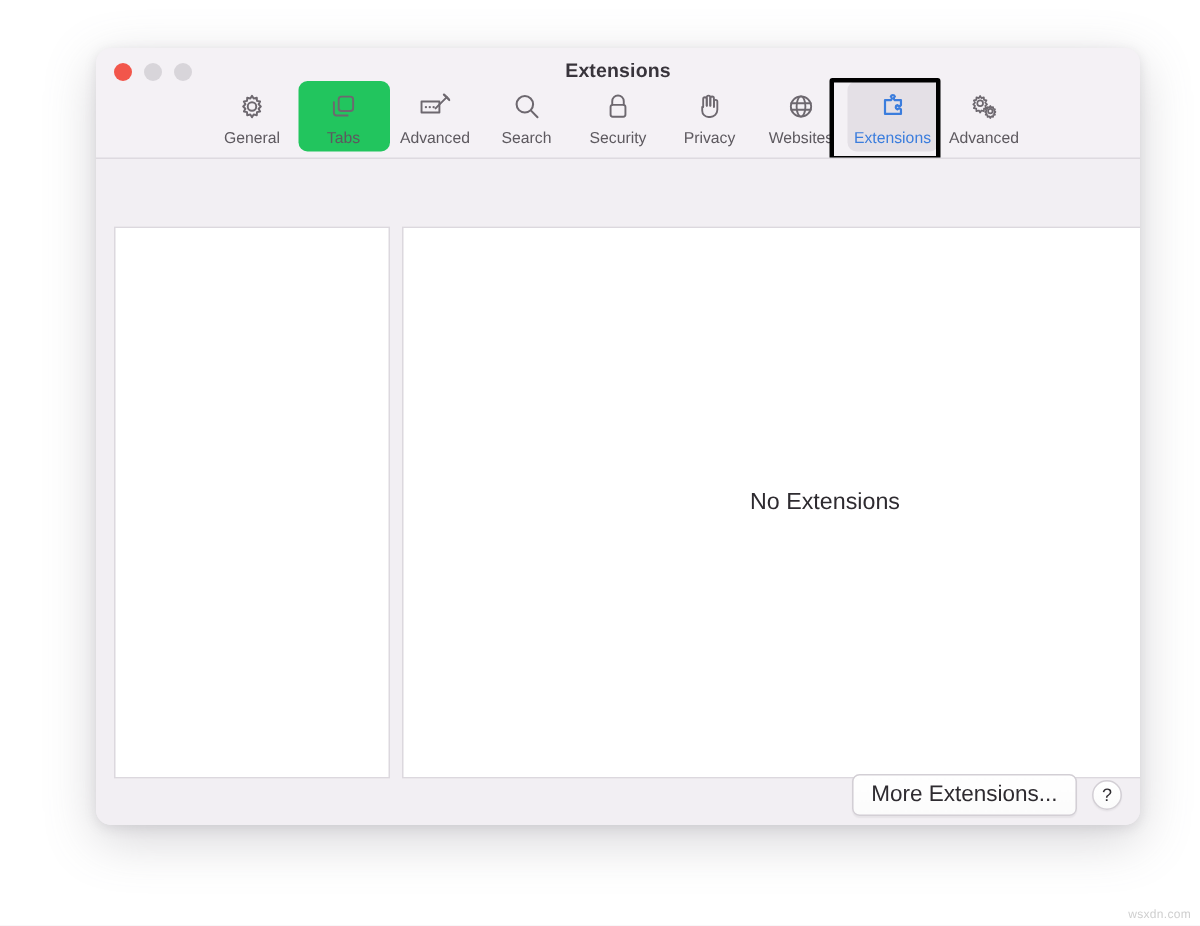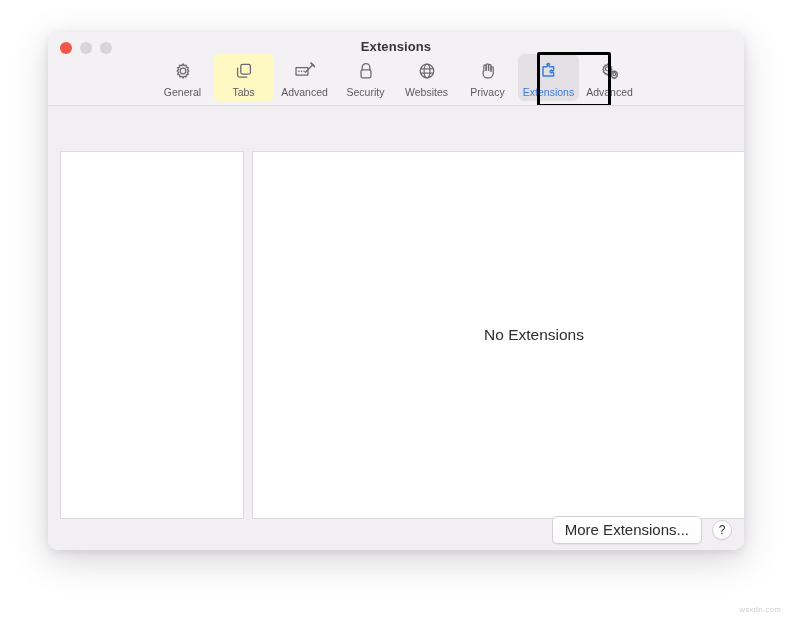--- a/index.html
+++ b/index.html
@@ -11,21 +11,21 @@
     height: 617px;
     background: #ffffff;
     font-family: "Liberation Sans", sans-serif;
     overflow: hidden;
     position: relative;
   }
 
   
   .window {
     position: absolute;
-    left: 48px;
+    left: 64px;
     top: 32px;
     width: 696px;
     height: 518px;
     background: #f2eff3;
     border-radius: 10px;
     box-shadow: 0 10px 34px rgba(120,115,125,0.30),
                 0 2px 8px rgba(120,115,125,0.18);
     overflow: hidden;
   }
 
@@ -91,21 +91,21 @@
     display: flex;
     align-items: center;
     justify-content: center;
   }
   .tb-item .tb-label {
     font-size: 10.5px;
     color: #5d595f;
     margin-top: 3px;
     white-space: nowrap;
   }
-  .tb-item.selected { background: #fef9c3; }
+  .tb-item.selected { background: #22c55e; }
   .tb-item.selected .tb-label { color: #5d595f; }
   .tb-item.active   { background: #e4e0e6; }
   .tb-item.active .tb-label { color: #3b7ddd; }
 
   .tb-item svg { display: block; }
 
   
   .annotation-box {
     position: absolute;
     border: 3px solid #000000;
@@ -194,21 +194,21 @@
     justify-content: center;
     box-shadow: 0 1px 1px rgba(0,0,0,0.05);
     cursor: default;
     padding: 0;
     line-height: 1;
   }
 
   
   .watermark {
     position: absolute;
-    right: 19px;
+    right: 6px;
     bottom: 3px;
     font-size: 8px;
     color: #cfcfcf;
     letter-spacing: 0.2px;
   }
 </style>
 </head>
 <body>
 
 <div class="window">
@@ -254,54 +254,63 @@
             <circle cx="12.0" cy="12.4" r="0.85" fill="#6d686f" stroke="none"></circle>
             <path d="M13.4 13.4 L21.6 5.2" stroke-linecap="round"></path>
             <path d="M19.4 3.4 L23.4 7.4 L21.6 5.2 Z" stroke-linejoin="round"></path>
             <path d="M19.6 3.2 L23.2 6.8" stroke-linecap="round"></path>
           </svg>
         </span>
         <span class="tb-label">Advanced</span>
       </div>
 
 
+      <div class="tb-item">
+        <span class="tb-icon">
+          <svg width="22" height="22" viewBox="0 0 24 24" fill="none" stroke="#6d686f" stroke-width="1.5">
+            <circle cx="10.8" cy="10.4" r="6"></circle>
+            <path d="M15.3 15 L20 19.8" stroke-linecap="round"></path>
+          </svg>
+        </span>
+        <span class="tb-label">Search</span>
+      </div>
 
       <div class="tb-item">
         <span class="tb-icon">
           <svg width="22" height="22" viewBox="0 0 24 24" fill="none" stroke="#6d686f" stroke-width="1.4">
             <path d="M7.8 10.8 V8.2 a4.2 4.2 0 0 1 8.4 0 V10.8" stroke-linecap="round"></path>
             <rect x="6.6" y="10.8" width="10.8" height="8.6" rx="1.6"></rect>
           </svg>
         </span>
         <span class="tb-label">Security</span>
-      </div>
-
-      <div class="tb-item">
-        <span class="tb-icon">
-          <svg width="22" height="22" viewBox="0 0 24 24" fill="none" stroke="#6d686f" stroke-width="1.35">
-            <circle cx="12" cy="12" r="7.4"></circle>
-            <ellipse cx="12" cy="12" rx="3.2" ry="7.4"></ellipse>
-            <path d="M4.9 9.6 H19.1 M4.9 14.4 H19.1" stroke-linecap="round"></path>
-          </svg>
-        </span>
-        <span class="tb-label">Websites</span>
       </div>
 
       <div class="tb-item">
         <span class="tb-icon">
           <svg width="22" height="22" viewBox="0 0 24 24" fill="none" stroke="#6d686f" stroke-width="1.35">
             <path d="M7.4 12.4 V6.6 a1.3 1.3 0 0 1 2.6 0 V11.4" stroke-linecap="round"></path>
             <path d="M10 11.4 V5.4 a1.3 1.3 0 0 1 2.6 0 V11.4" stroke-linecap="round"></path>
             <path d="M12.6 11.4 V6 a1.3 1.3 0 0 1 2.6 0 V12.2" stroke-linecap="round"></path>
             <path d="M15.2 12.2 V8.4 a1.25 1.25 0 0 1 2.5 0 V14.4 a5.2 5.2 0 0 1-5.2 5.2 h-1.2 a4.6 4.6 0 0 1-4.6-4.6 V12.4" stroke-linecap="round" stroke-linejoin="round"></path>
           </svg>
         </span>
         <span class="tb-label">Privacy</span>
       </div>
 
+      <div class="tb-item">
+        <span class="tb-icon">
+          <svg width="22" height="22" viewBox="0 0 24 24" fill="none" stroke="#6d686f" stroke-width="1.35">
+            <circle cx="12" cy="12" r="7.4"></circle>
+            <ellipse cx="12" cy="12" rx="3.2" ry="7.4"></ellipse>
+            <path d="M4.9 9.6 H19.1 M4.9 14.4 H19.1" stroke-linecap="round"></path>
+          </svg>
+        </span>
+        <span class="tb-label">Websites</span>
+      </div>
+
       <div class="tb-item active">
         <span class="tb-icon">
           <svg width="23" height="22" viewBox="0 0 24 24" fill="none" stroke="#3b7ddd" stroke-width="1.6">
             <path d="M6 7.4 h4.2 a1.5 1.5 0 0 0 0-2.6 a1.6 1.6 0 0 1 3.0 0 a1.5 1.5 0 0 0 0 2.6 H17.6 V11 a1.5 1.5 0 0 1-2.6 0 a1.6 1.6 0 0 0 0 3.1 a1.5 1.5 0 0 1 2.6 0 V17.4 H6 Z" stroke-linejoin="round" stroke-linecap="round"></path>
           </svg>
         </span>
         <span class="tb-label">Extensions</span>
       </div>
 
       <div class="tb-item">

